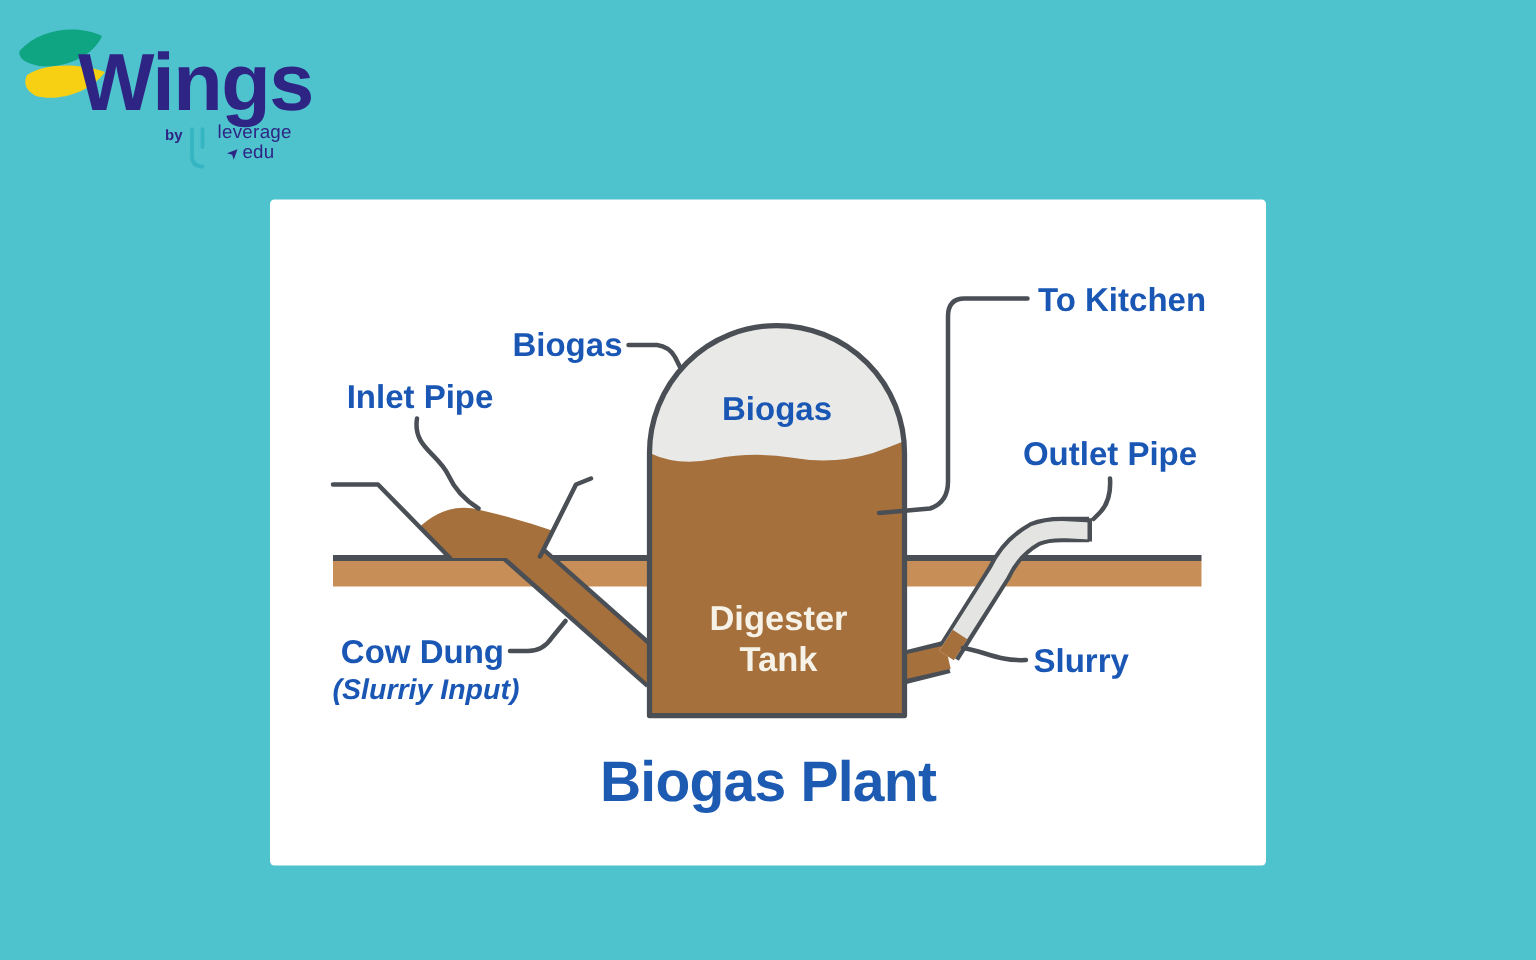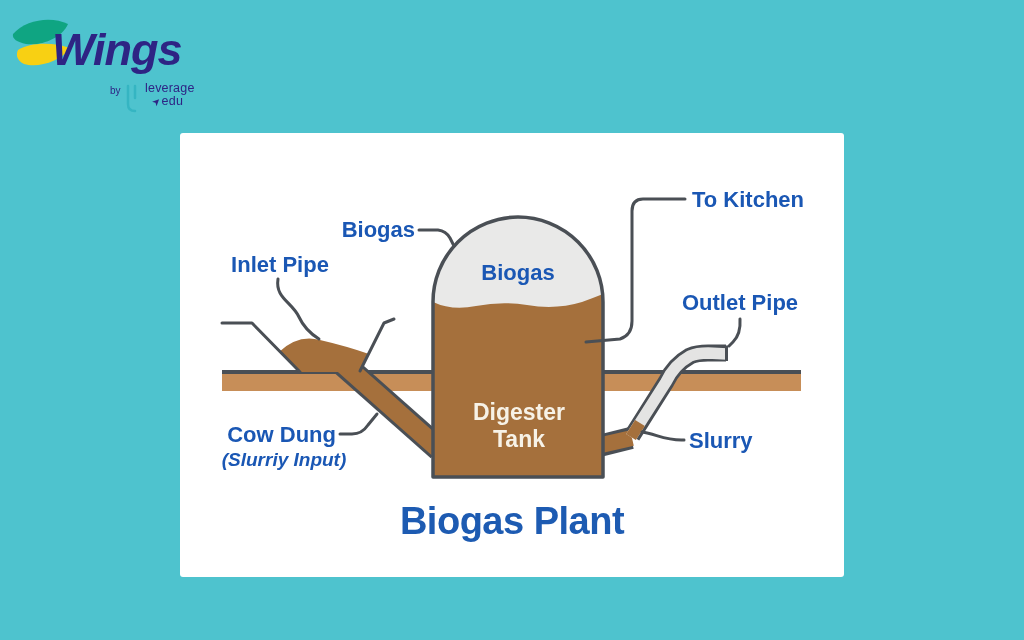--- a/index.html
+++ b/index.html
@@ -9,23 +9,23 @@
     --tank-text-cream:#f7f2e7; --logo-purple:#2e2484; --logo-green:#0fa582;
     --logo-yellow:#f8d013; --logo-teal:#35b5c2;
   }
   *{margin:0;padding:0;box-sizing:border-box;}
   html,body{width:1024px;height:640px;overflow:hidden;}
   body{background:var(--background);font-family:"Liberation Sans",sans-serif;position:relative;}
 
   
   .logo{position:absolute;left:8px;top:6px;width:210px;height:115px;}
   .logo .wingmark{position:absolute;left:0;top:8px;}
-  .logo .brand{position:absolute;left:44px;top:18px;font-size:45px;font-weight:800;
-    letter-spacing:-1px;color:var(--logo-purple);font-style:italic;}
-  .logo .bylabel{position:absolute;left:102px;top:79px;font-size:10px;font-weight:400;
+  .logo .brand{position:absolute;left:44px;top:18px;font-size:54px;font-weight:800;
+    letter-spacing:-1px;color:var(--logo-purple);}
+  .logo .bylabel{position:absolute;left:102px;top:79px;font-size:10px;font-weight:700;
     color:var(--logo-purple);}
   .logo .pen{position:absolute;left:116px;top:76px;}
   .logo .subbrand{position:absolute;left:137px;top:76px;color:var(--logo-purple);
     font-size:12.5px;font-weight:400;line-height:13px;letter-spacing:0.2px;}
   .logo .subbrand .l2{margin-left:7px;}
   .logo .plane{display:inline-block;transform:rotate(-45deg);font-size:10px;margin-right:1px;}
 
   
   .card{position:absolute;left:180px;top:133px;width:664px;height:444px;
     background:var(--card);border-radius:3px;}

